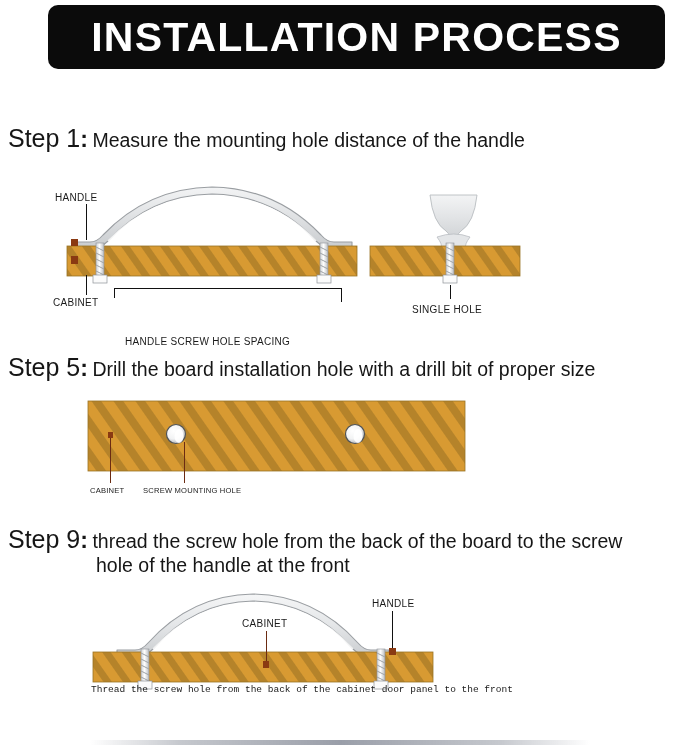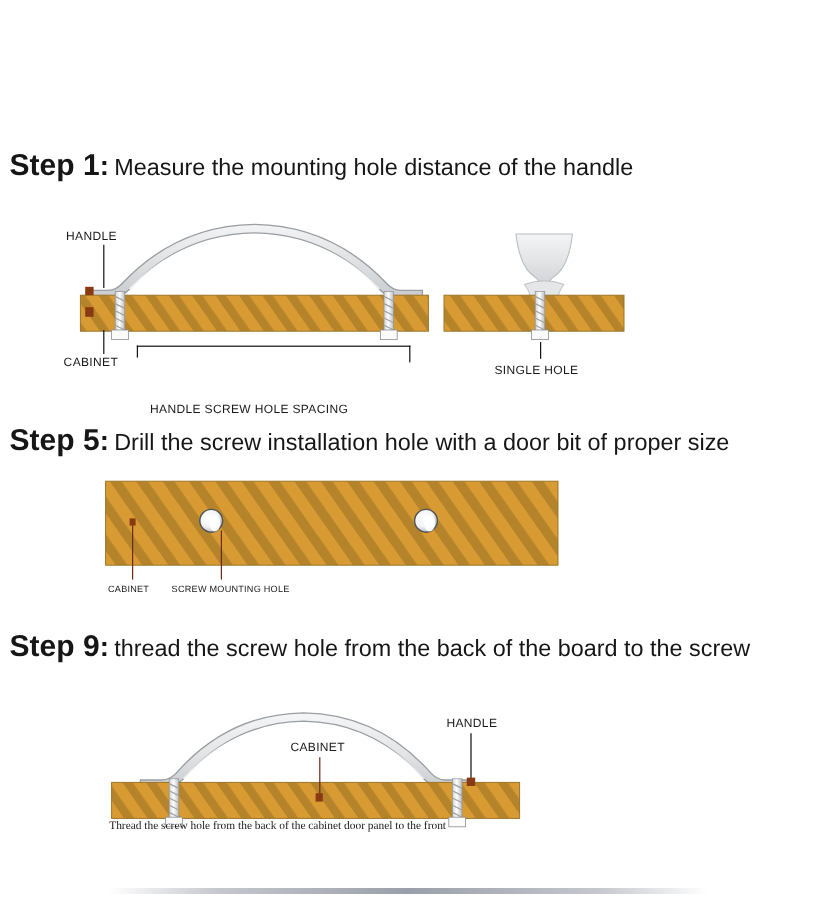--- a/index.html
+++ b/index.html
@@ -46,21 +46,21 @@
 
   
   .step-head {
     position: absolute;
     left: 8px;
     white-space: nowrap;
     line-height: 1.18;
   }
   .step-label {
     font-family: "Liberation Sans", sans-serif;
-    font-weight: bold;
+    font-weight: normal;
     font-size: 25px;
     color: #161616;
   }
   .step-colon {
     font-family: "Liberation Sans", sans-serif;
     font-weight: bold;
     font-size: 23px;
     color: #161616;
   }
   .step-desc {
@@ -83,21 +83,21 @@
     position: absolute;
     font-family: "Liberation Sans", sans-serif;
     color: #1a1a1a;
     white-space: nowrap;
     letter-spacing: 0.3px;
   }
   .lbl-md { font-size: 10px; }
   .lbl-sm { font-size: 7.6px; letter-spacing: 0.2px; }
   .cap {
     position: absolute;
-    font-family: Liberation Serif, serif;
+    font-family: Liberation Mono, monospace;
     font-size: 9.5px;
     color: #1a1a1a;
     white-space: nowrap;
   }
 
   
   .leader {
     position: absolute;
     background: #111111;
     width: 1px;
@@ -136,20 +136,23 @@
       rgba(255,255,255,0) 100%);
     border-radius: 3px;
     filter: blur(0.4px);
   }
 </style>
 </head>
 <body>
 
 <div class="page">
 
+  <div class="title-banner">
+    <div class="title-text">INSTALLATION PROCESS</div>
+  </div>
 
   <div class="step-head" style="top:124px;">
     <span class="step-label">Step 1</span><span class="step-colon">:</span>
     <span class="step-desc">Measure the mounting hole distance of the handle</span>
   </div>
 
   <svg class="layer" width="679" height="135" style="top:185px;">
     <defs>
       <pattern id="wood1" width="16" height="16" patternUnits="userSpaceOnUse" patternTransform="rotate(-35)">
         <rect width="16" height="16" fill="#d89a32"></rect>
@@ -216,21 +219,21 @@
   <div class="dim-tick" style="left:114px; top:288px; height:10px;"></div>
   <div class="dim-line" style="left:114px; top:288px; width:228px;"></div>
   <div class="dim-tick" style="left:341px; top:288px; height:14px;"></div>
   <div class="lbl lbl-md" style="left:125px; top:294px;margin-top:42px;">HANDLE SCREW HOLE SPACING</div>
 
   <div class="leader" style="left:450px; top:285px; height:14px;"></div>
   <div class="lbl lbl-md" style="left:412px; top:304px;">SINGLE HOLE</div>
 
   <div class="step-head" style="top:353px;">
     <span class="step-label">Step 5</span><span class="step-colon">:</span>
-    <span class="step-desc">Drill the screw installation hole with a door bit of proper size</span>
+    <span class="step-desc">Drill the board installation hole with a drill bit of proper size</span>
   </div>
 
   <svg class="layer" width="679" height="90" style="top:396px;">
     <defs>
       <pattern id="wood2" width="18" height="18" patternUnits="userSpaceOnUse" patternTransform="rotate(-35)">
         <rect width="18" height="18" fill="#d89a32"></rect>
         <rect width="8" height="18" fill="#b5832a"></rect>
       </pattern>
       <radialGradient id="holeg" cx="0.38" cy="0.34" r="0.75">
         <stop offset="0%" stop-color="#ffffff"></stop>
@@ -255,20 +258,21 @@
   <div class="dot-red" style="left:108px; top:432px; width:5px; height:6px;"></div>
   <div class="leader leader-red" style="left:110px; top:438px; height:45px;"></div>
   <div class="lbl lbl-sm" style="left:90px; top:486px;">CABINET</div>
 
   <div class="leader leader-red" style="left:184px; top:442px; height:41px;"></div>
   <div class="lbl lbl-sm" style="left:143px; top:486px;">SCREW MOUNTING HOLE</div>
 
   <div class="step-head" style="top:525px;">
     <span class="step-label">Step 9</span><span class="step-colon">:</span>
     <span class="step-desc">thread the screw hole from the back of the board to the screw</span>
+    <span class="step-desc step-desc-line2">hole of the handle at the front</span>
   </div>
 
   <svg class="layer" width="679" height="110" style="top:590px;">
     <defs>
       <pattern id="wood3" width="16" height="16" patternUnits="userSpaceOnUse" patternTransform="rotate(-35)">
         <rect width="16" height="16" fill="#d89a32"></rect>
         <rect width="7" height="16" fill="#b5832a"></rect>
       </pattern>
       <linearGradient id="hg3" x1="0" y1="0" x2="0" y2="1">
         <stop offset="0%" stop-color="#f5f6f7"></stop>

